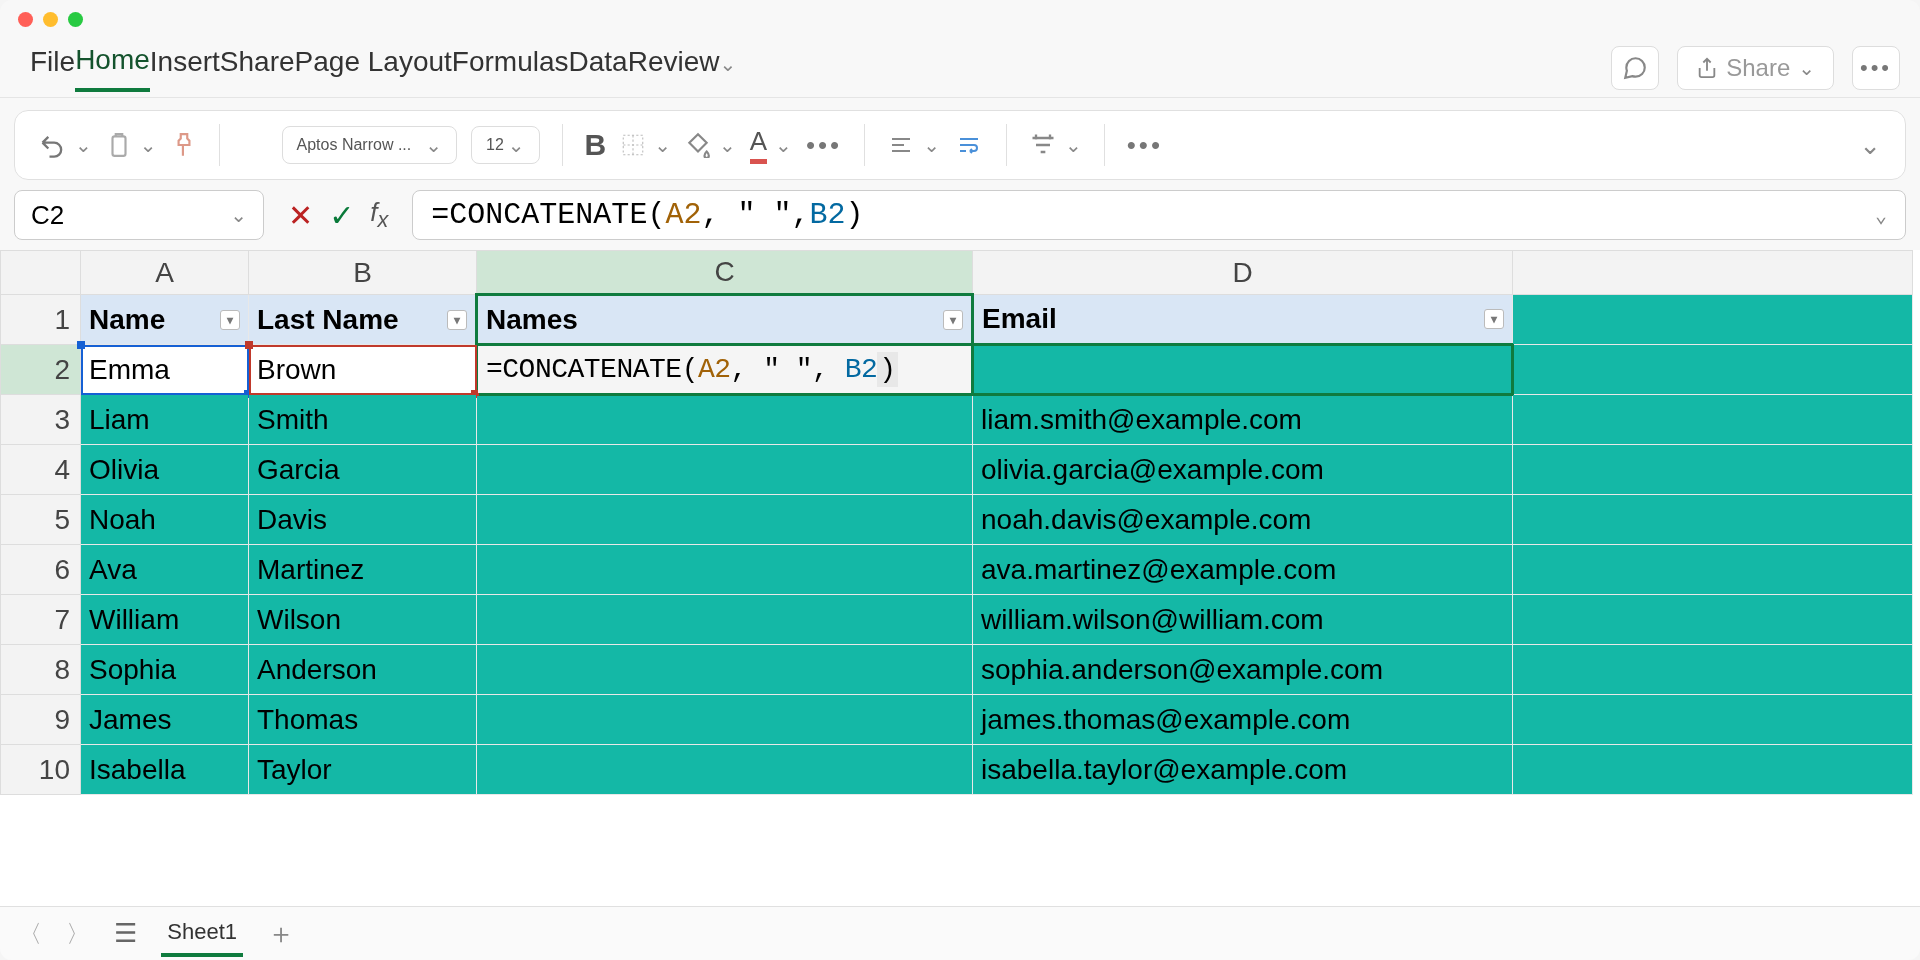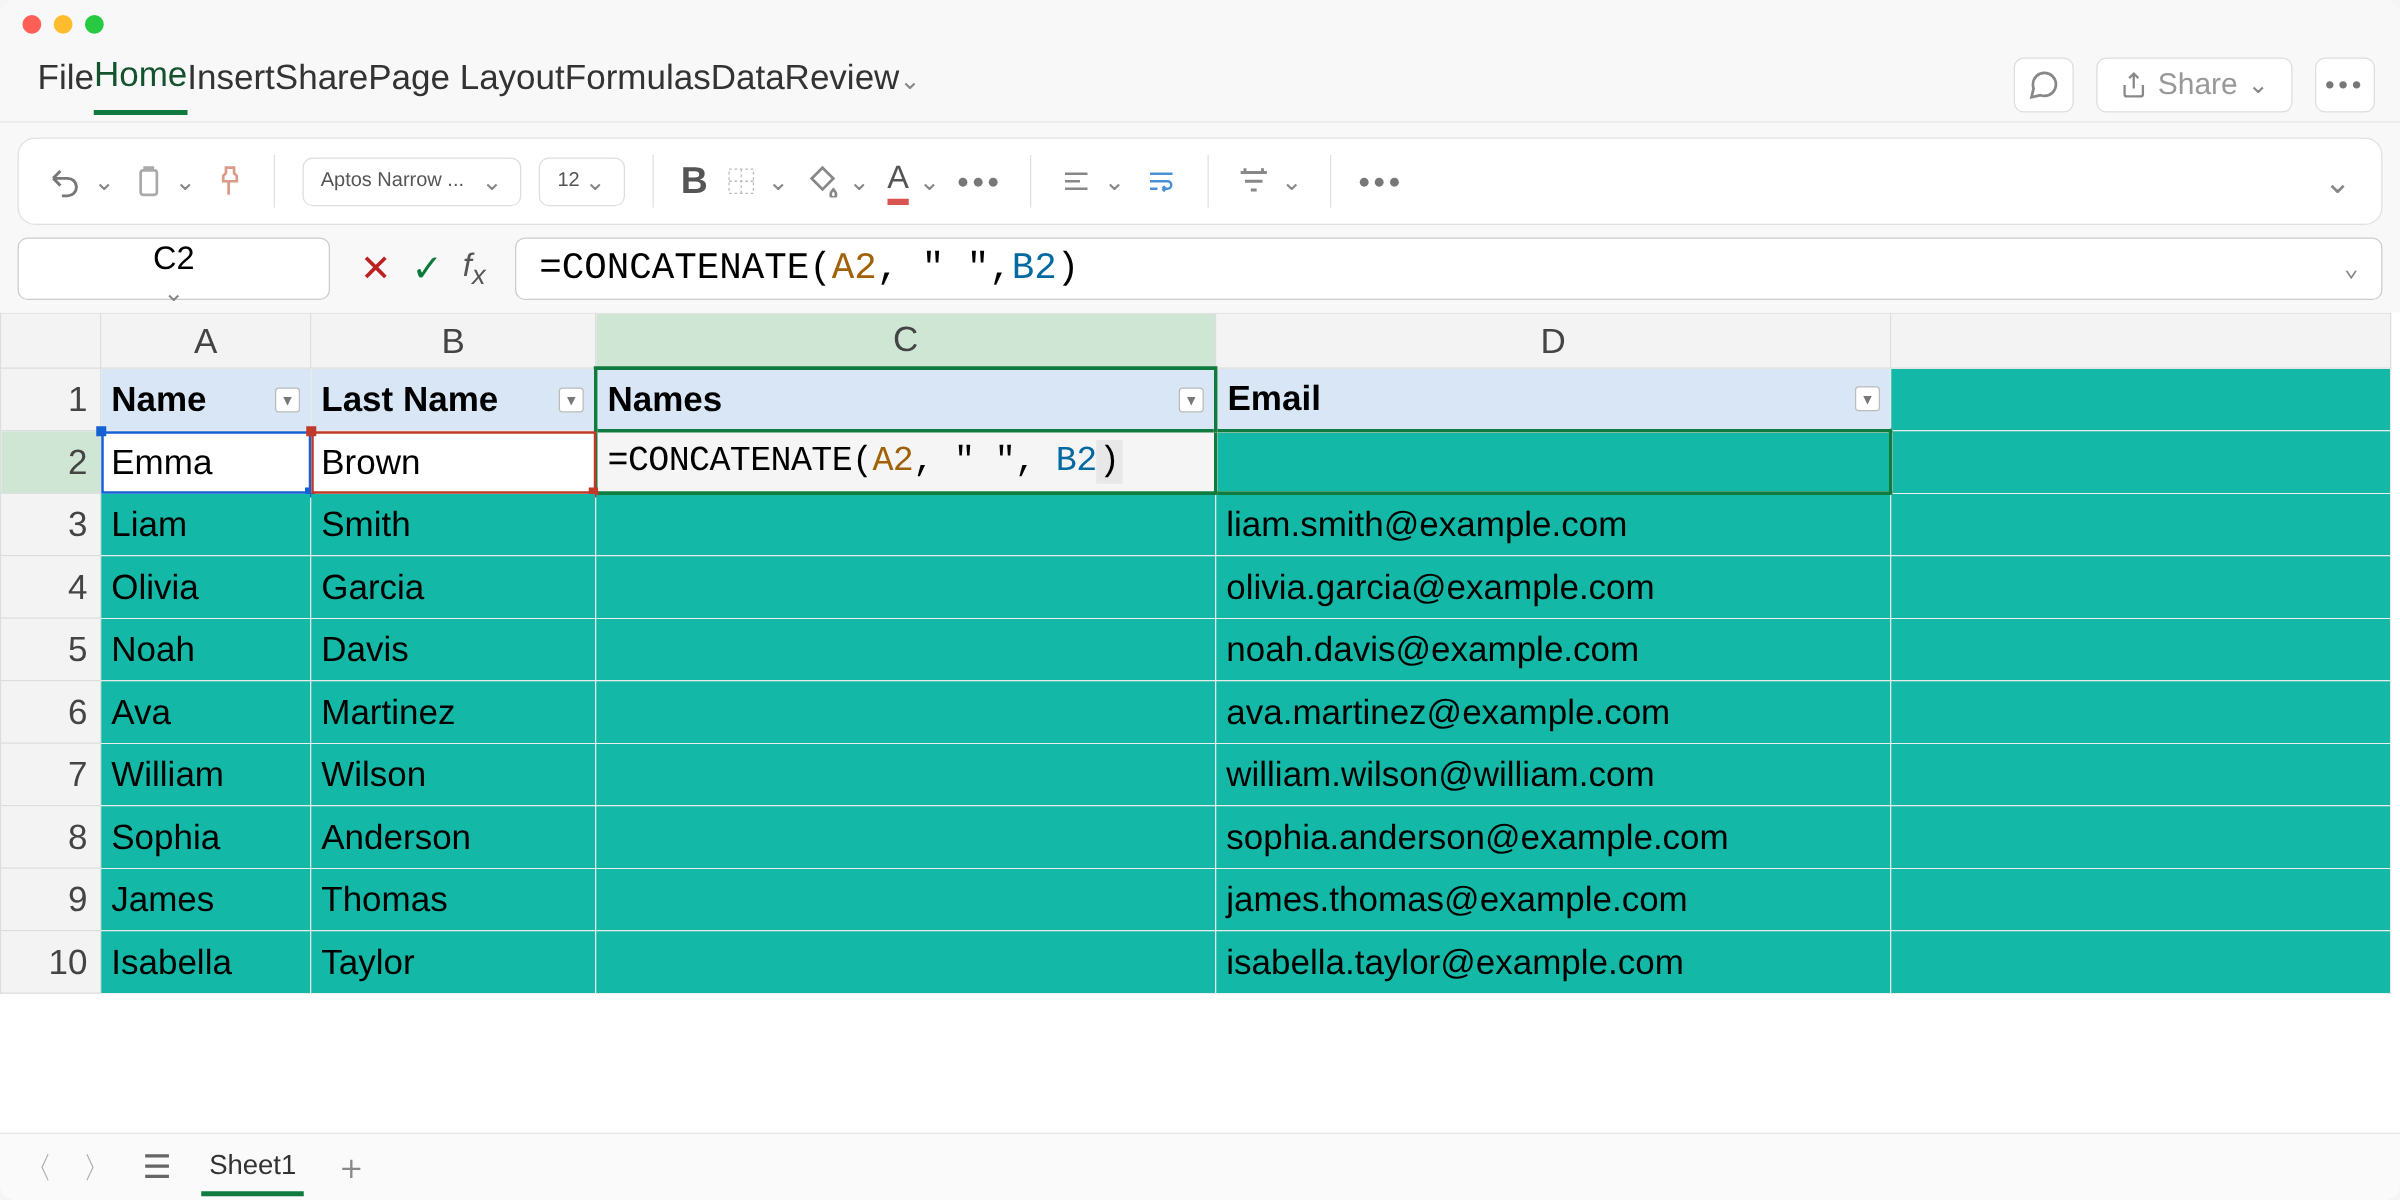--- a/index.html
+++ b/index.html
@@ -12,25 +12,25 @@
 .tr-green { background: #28ca42; }
 .menubar { display: flex; align-items: center; padding: 0 30px; height: 60px; border-bottom: 1px solid #e5e5e5; position: relative; }
 .menu-item { font-size: 28px; color: #333; cursor: pointer; padding-bottom: 12px; }
 .menu-item.active { font-weight: 400; border-bottom: 4px solid #0f7b3e; color: #14532d; }
 .menu-right { position: absolute; right: 20px; display: flex; gap: 18px; align-items: center; }
 .icon-btn { width: 48px; height: 44px; border: 1px solid #ddd; border-radius: 8px; background: #fff; display: flex; align-items: center; justify-content: center; cursor: pointer; color: #999; }
 .share-btn { padding: 0 18px; width: auto; gap: 8px; font-size: 24px; }
 .ribbon { margin: 12px 14px 0 14px; background: #fff; border: 1px solid #e0e0e0; border-radius: 14px; height: 70px; display: flex; align-items: center; padding: 0 24px; gap: 14px; color: #555; }
 .ribbon .sep { width: 1px; height: 42px; background: #e0e0e0; margin: 0 8px; }
 .ribbon .ctl { display: flex; align-items: center; gap: 8px; font-size: 26px; cursor: pointer; }
-.font-box { border: 1px solid #ddd; border-radius: 8px; padding: 6px 14px; display: flex; align-items: center; gap: 14px; }
+.font-box { border: 1px solid #ddd; border-radius: 8px; padding: 6px 14px; display: flex; align-items: center; gap: 14px; margin-left: 40px; }
 .size-box { border: 1px solid #ddd; border-radius: 8px; padding: 6px 14px; display: flex; align-items: center; gap: 4px; }
 .ribbon-expand { margin-left: auto; cursor: pointer; }
 .formula-bar { display: flex; align-items: center; gap: 16px; padding: 10px 14px; }
-.name-box { width: 250px; height: 50px; border: 1px solid #ccc; border-radius: 8px; background: #fff; display: flex; align-items: center; padding: 0 16px; font-size: 26px; justify-content: space-between; flex-direction: column; }
+.name-box { width: 250px; height: 50px; border: 1px solid #ccc; border-radius: 8px; background: #fff; display: flex; align-items: center; padding: 0 16px; font-size: 26px; justify-content: space-between; }
 .fx-controls { display: flex; align-items: center; gap: 16px; font-size: 30px; padding: 0 8px; }
 .fx-x { color: #b22; }
 .fx-check { color: #0a7a3a; }
 .fx-label { font-style: italic; color: #555; font-size: 26px; }
 .formula-input { flex: 1; height: 50px; border: 1px solid #ccc; border-radius: 8px; background: #fff; display: flex; align-items: center; padding: 0 18px; font-family: "Courier New", monospace; font-size: 30px; gap: 0; justify-content: space-between; }
 .formula-input .content { display: flex; }
 .ref-a2 { color: #a16207; }
 .ref-b2 { color: #0369a1; }
 .sheet-area { flex: 1; overflow: hidden; position: relative; background: #fff; }
 .grid { border-collapse: collapse; table-layout: fixed; }

